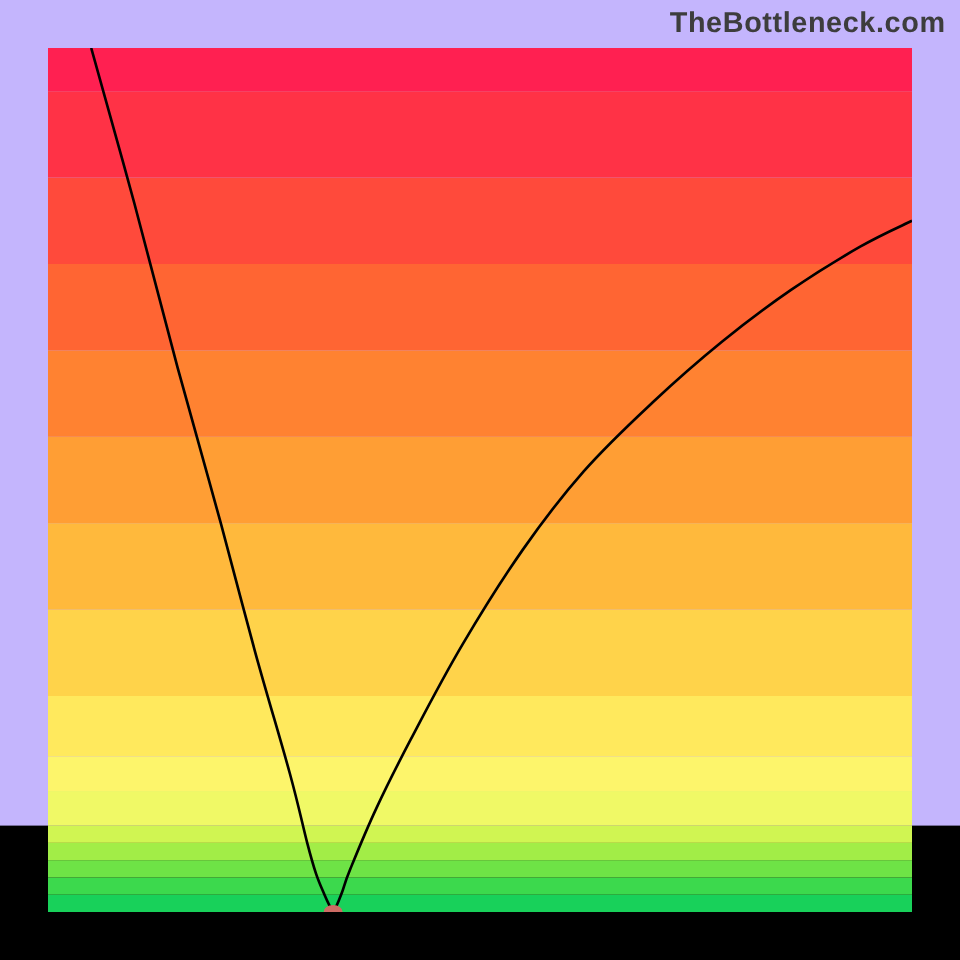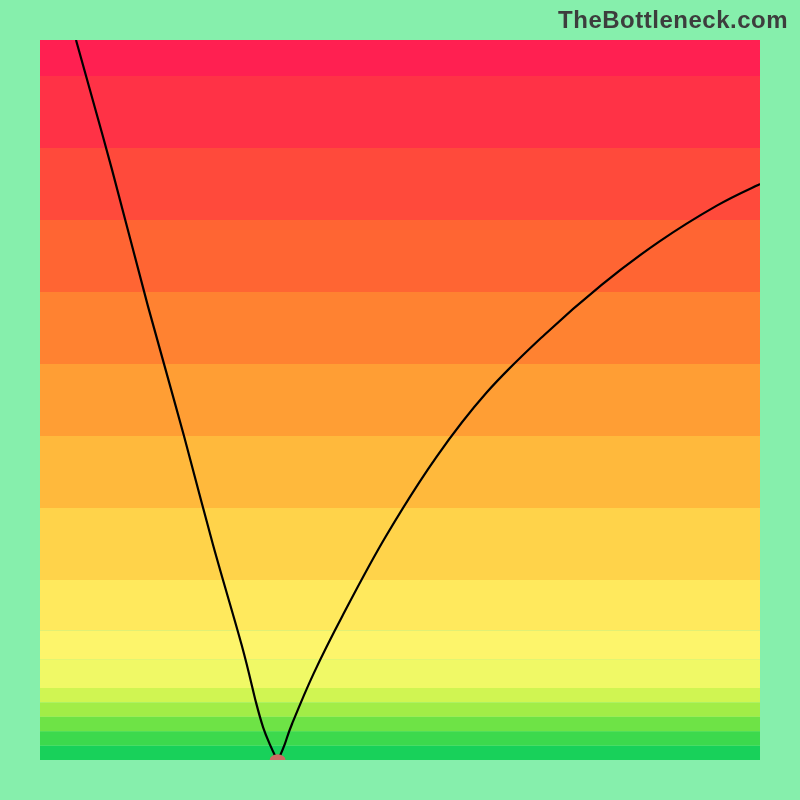--- a/index.html
+++ b/index.html
@@ -9,22 +9,22 @@
     height: 800px;
     overflow: hidden;
     background: #000;
     font-family: Arial, Helvetica, sans-serif;
   }
   .frame {
     position: absolute;
     top: 0;
     left: 0;
     width: 800px;
-    height: 800px;
-    background: #86efac;
+    height: 688px;
+    background: #c4b5fd;
   }
   .plot {
     position: absolute;
     top: 40px;
     left: 40px;
     width: 720px;
     height: 720px;
   }
   .watermark {
     position: absolute;

